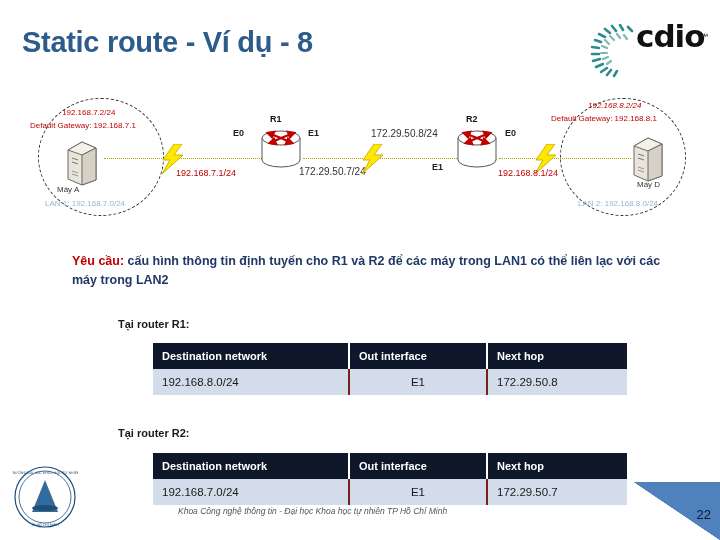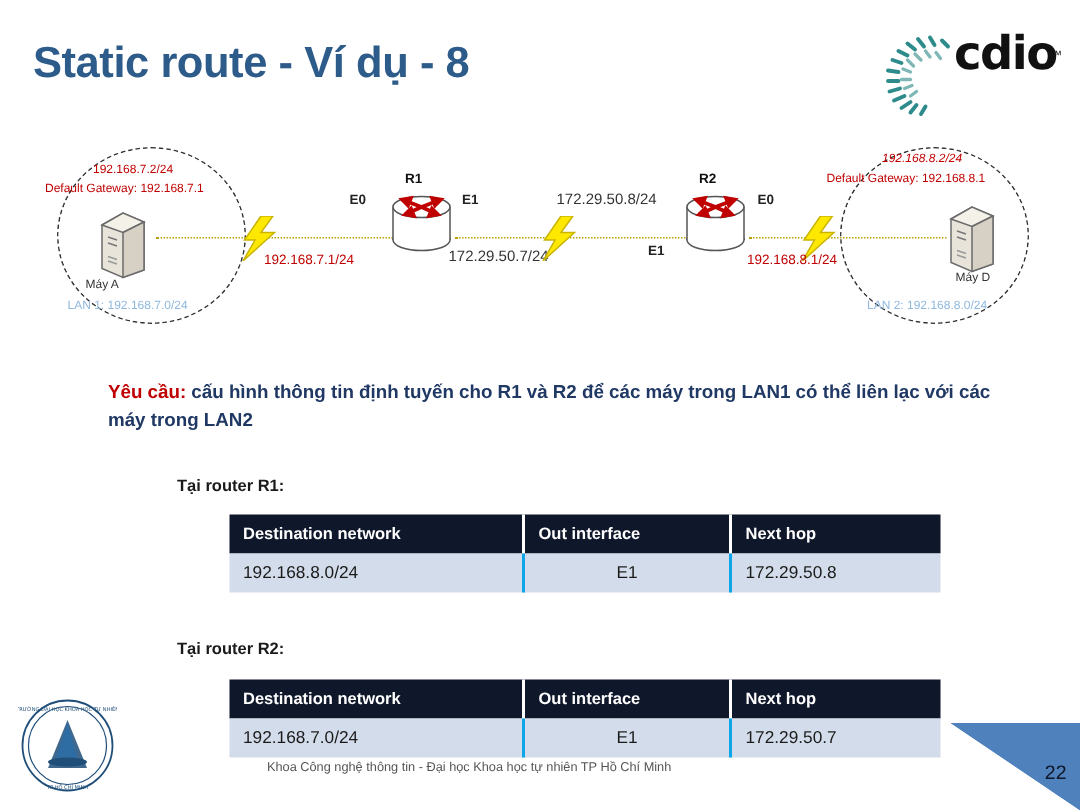--- a/index.html
+++ b/index.html
@@ -82,32 +82,32 @@
   }
   .rt1 { left:153px; top:343px; }
   .rt2 { left:153px; top:453px; }
   table.rt th {
     background:#0f172a; color:#ffffff; font-size:11px; font-weight:bold;
     text-align:left; padding:7px 9px; border-right:2px solid #ffffff;
   }
   table.rt th:last-child { border-right:none; }
   table.rt td {
     background:#D3DCEA; color:#1A1A1A; font-size:11.5px;
-    padding:6px 9px; border-right:2px solid #0ea5e9; height:26px;
+    padding:6px 9px; border-right:2px solid #7f1d1d; height:26px;
   }
   table.rt td:last-child { border-right:none; }
   .col-dest { width:196px; }
   .col-out  { width:138px; text-align:center; }
   .col-next { width:140px; }
   table.rt td.col-out { text-align:center; }
 
   
   .footer {
     position:absolute; left:178px; top:506px;
-    font-size:8.5px; color:#555; white-space:nowrap;
+    font-size:8.5px; color:#555; white-space:nowrap;font-style:italic;
   }
   .corner {
     position:absolute; right:0; bottom:0; width:86px; height:58px;
     background:linear-gradient(to bottom left, #4F81BD 50%, rgba(255,255,255,0) 50.5%);
   }
   .pageno {
     position:absolute; right:9px; bottom:18px;
     font-size:13px; color:#0f172a;
   }
 

